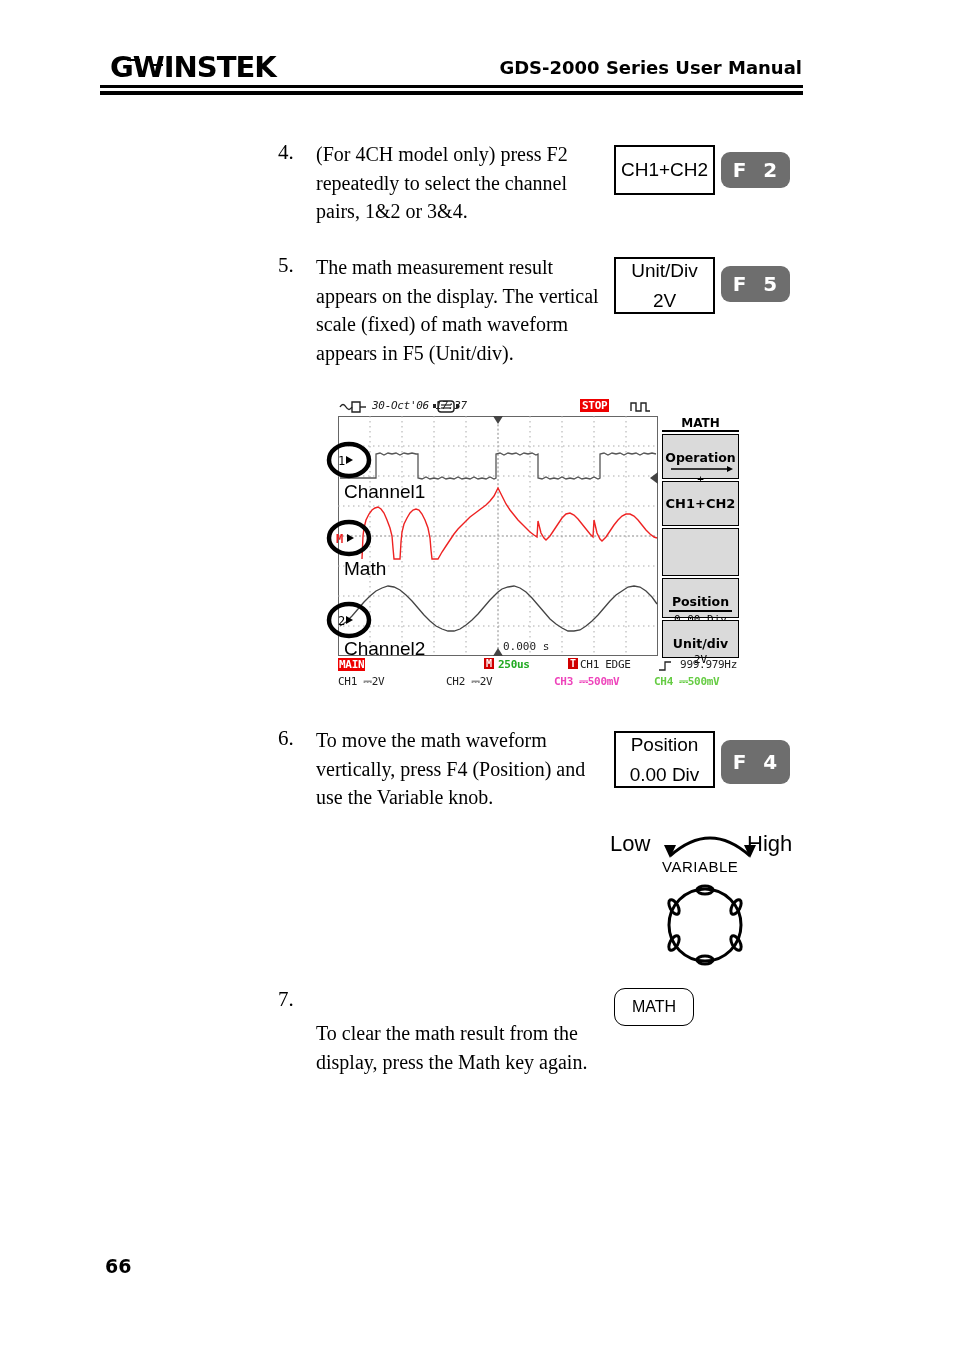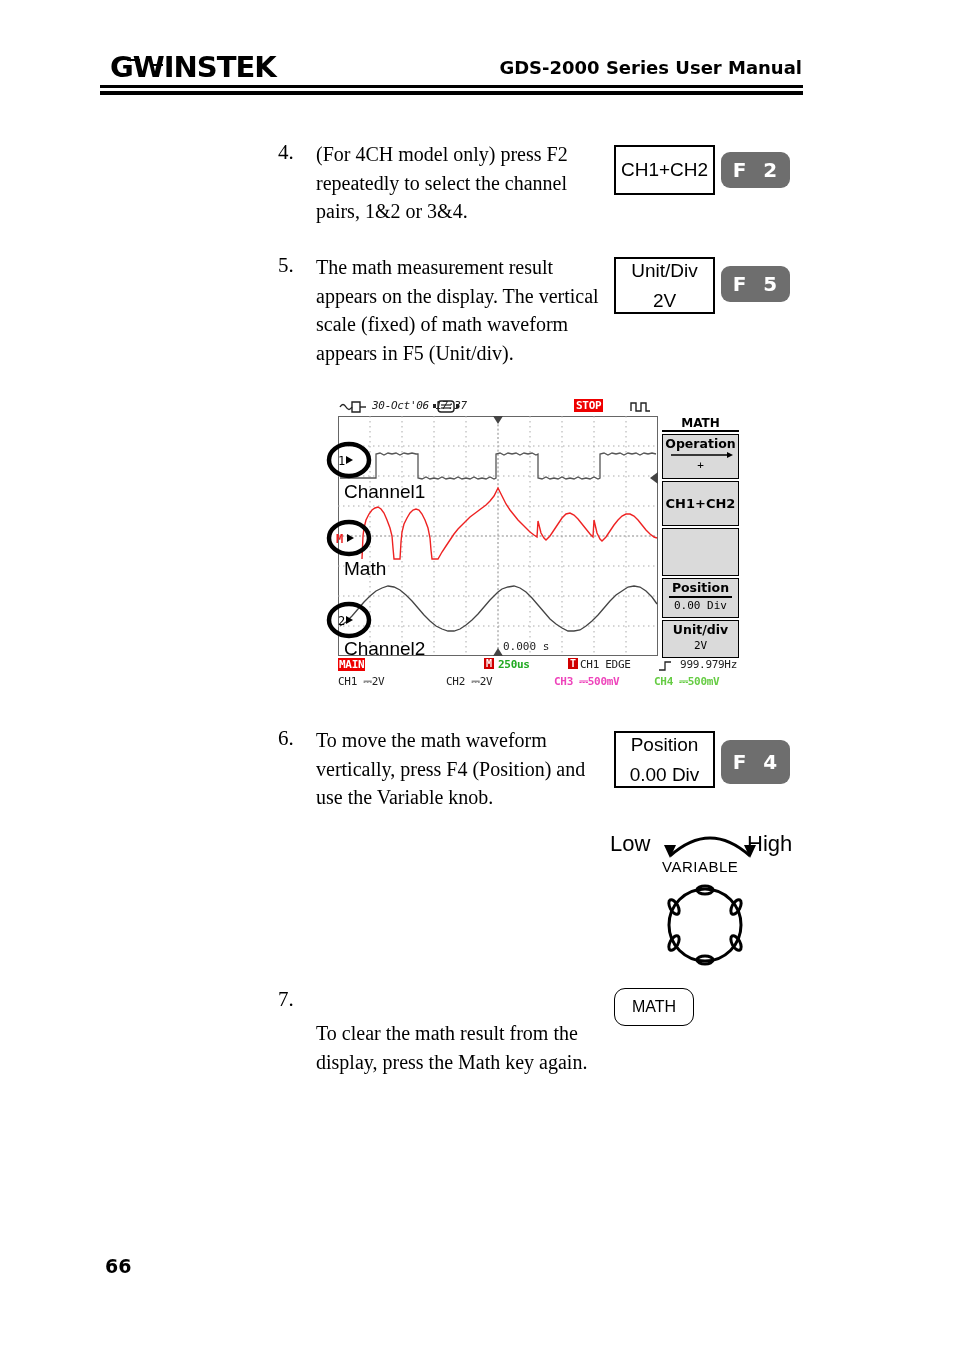--- a/index.html
+++ b/index.html
@@ -56,30 +56,30 @@
                 font-size:15px;letter-spacing:0.5px;color:#000;}
   #arc-svg{position:absolute;left:60px;top:2px;}
   #knob-svg{position:absolute;left:60px;top:62px;}
 
   
   #scope{position:absolute;left:336px;top:398px;width:403px;height:295px;background:#fff;}
   #scope-inner{position:absolute;left:0;top:0;width:403px;height:295px;}
   #topbar{position:absolute;left:0;top:0;width:330px;height:17px;
           font-family:"DejaVu Sans Mono",monospace;font-size:11px;color:#222;}
   #topbar .tb-date{position:absolute;left:36px;top:1px;white-space:nowrap;letter-spacing:-0.3px;font-style:italic;}
-  #topbar .tb-stop{position:absolute;left:238px;top:1px;background:#ee0000;color:#fff;
+  #topbar .tb-stop{position:absolute;left:244px;top:1px;background:#ee0000;color:#fff;
                    font-weight:bold;padding:0 2px;letter-spacing:-0.3px;}
   #grid-area{position:absolute;left:2px;top:18px;width:320px;height:240px;}
   #menu-panel{position:absolute;left:326px;top:17px;width:77px;height:242px;}
   .mp-title{position:absolute;left:0;top:0;width:77px;height:17px;background:#fff;
             font-family:"DejaVu Sans",sans-serif;font-weight:bold;font-size:12px;color:#000;
             text-align:center;line-height:16px;border-bottom:2px solid #000;box-sizing:border-box;}
   .mp-box{position:absolute;left:0;width:77px;background:#dadada;border:1.5px solid #000;
           box-sizing:border-box;font-family:"DejaVu Sans",sans-serif;color:#000;text-align:center;}
-  .mp-box .mb-head{font-weight:bold;font-size:12.5px;line-height:15px;padding-top:1px;text-align:center;}
+  .mp-box .mb-head{font-weight:bold;font-size:12.5px;line-height:15px;padding-top:15px;text-align:center;}
   .mp-box .mb-line{width:84%;height:1.5px;background:#000;margin:1px auto;}
   .mp-box .mb-val{font-family:"DejaVu Sans Mono",monospace;font-size:11px;line-height:14px;}
   .mp-box .mb-big{font-weight:bold;font-size:13px;line-height:16px;}
   #botbar{position:absolute;left:0;top:260px;width:403px;height:35px;
           font-family:"DejaVu Sans Mono",monospace;font-size:11px;}
   #botbar .bb-main{position:absolute;left:2px;top:0;background:#ee0000;color:#fff;
                    font-weight:bold;padding:0 1px;letter-spacing:-0.3px;}
   #botbar .bb-mbadge{position:absolute;left:148px;top:0;background:#d00000;color:#fff;
                      font-weight:bold;padding:0 2px;font-size:10px;}
   #botbar .bb-time{position:absolute;left:162px;top:0;color:#22aa22;font-weight:bold;letter-spacing:-0.3px;}

